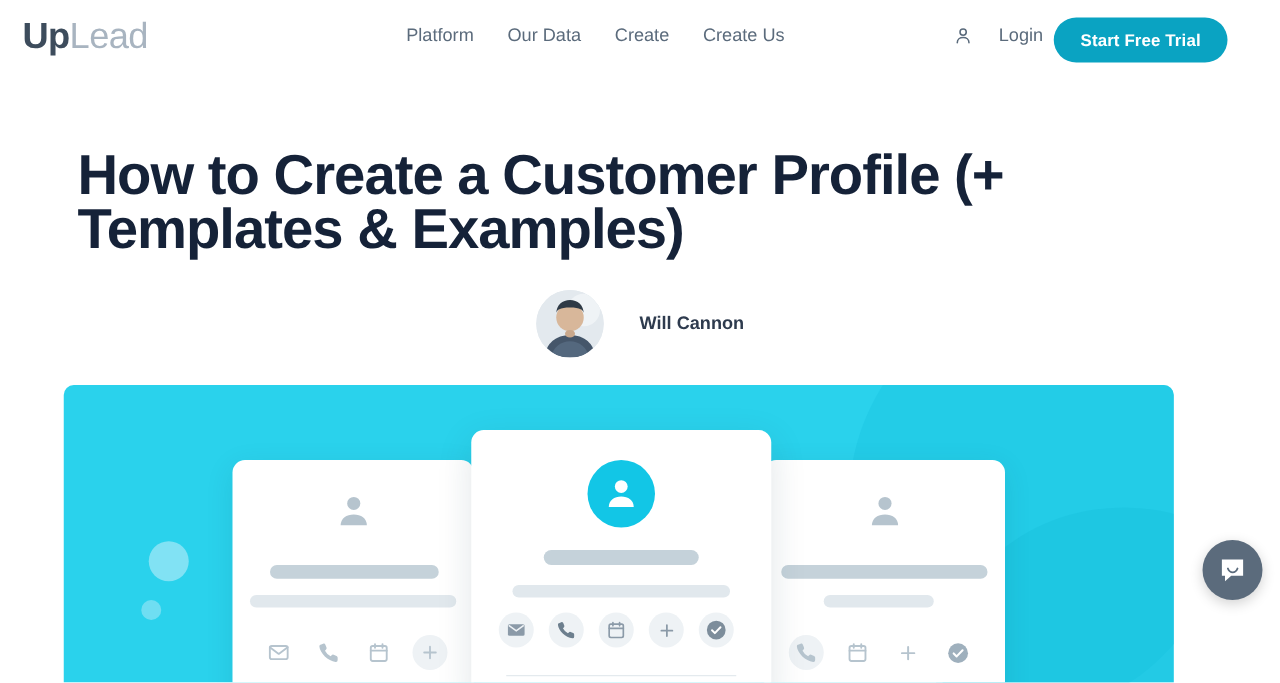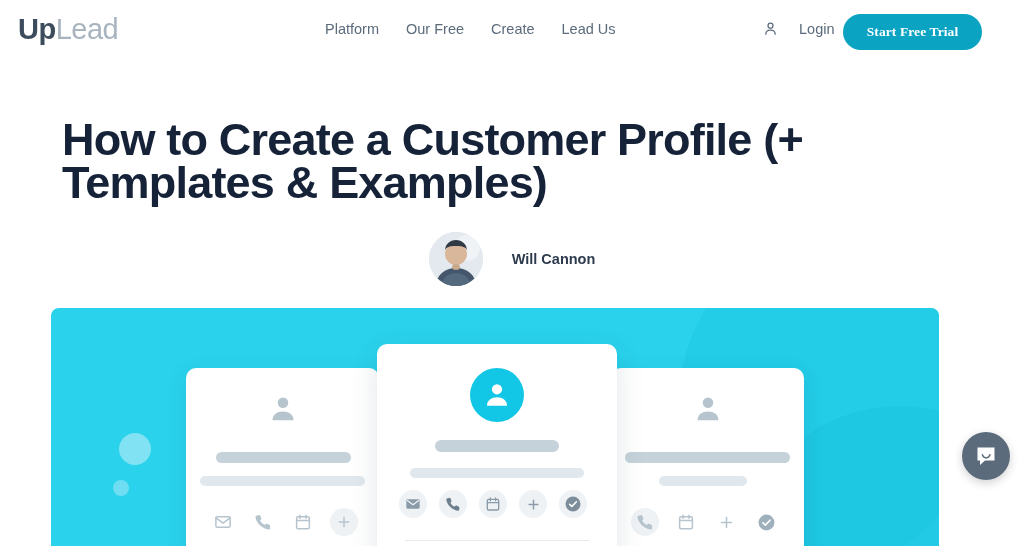--- a/index.html
+++ b/index.html
@@ -77,21 +77,21 @@
     width: 139px;
     height: 36px;
     border-radius: 18px;
     background: #0aa3c2;
     color: #ffffff;
     font-size: 13.5px;
     font-weight: bold;
     border: none;
     cursor: pointer;
     letter-spacing: 0.1px;
-    font-family: Liberation Serif, serif;
+    font-family: Liberation Sans, sans-serif;
   }
 
   
   .title {
     position: absolute;
     top: 118px;
     left: 62px;
     width: 900px;
     text-align: left;
     font-size: 45px;
@@ -305,23 +305,23 @@
 <div class="page">
 
   <div class="header">
 
     <div class="logo">
       <span class="logo-up">Up</span><span class="logo-lead">Lead</span>
     </div>
 
     <nav class="nav">
       <span class="nav-item">Platform</span>
-      <span class="nav-item">Our Free</span>
+      <span class="nav-item">Our Data</span>
       <span class="nav-item">Create</span>
-      <span class="nav-item">Lead Us</span>
+      <span class="nav-item">Create Us</span>
     </nav>
 
     <div class="login-wrap">
       <span class="login-icon">
         <svg viewBox="0 0 24 24" fill="none" stroke="#5b6b7c" stroke-width="2" stroke-linecap="round" stroke-linejoin="round">
           <circle cx="12" cy="7.5" r="4"></circle>
           <path d="M4.5 21c0-4.2 3.4-6.5 7.5-6.5s7.5 2.3 7.5 6.5"></path>
         </svg>
       </span>
       <span class="login-label">Login</span>

